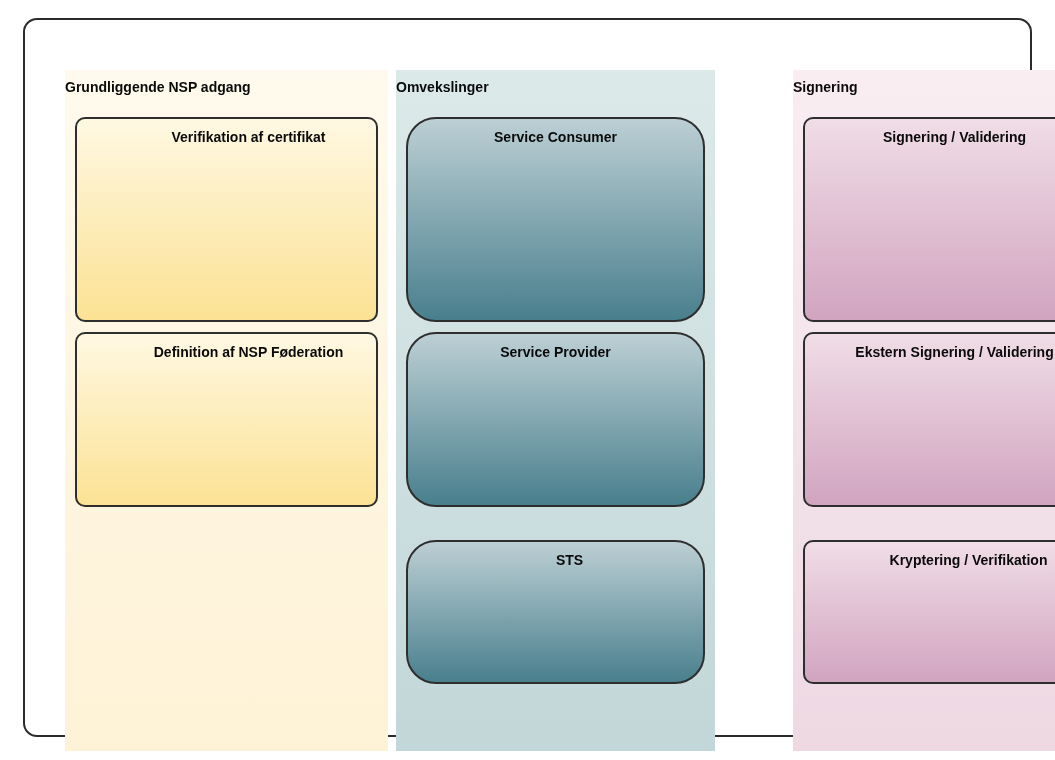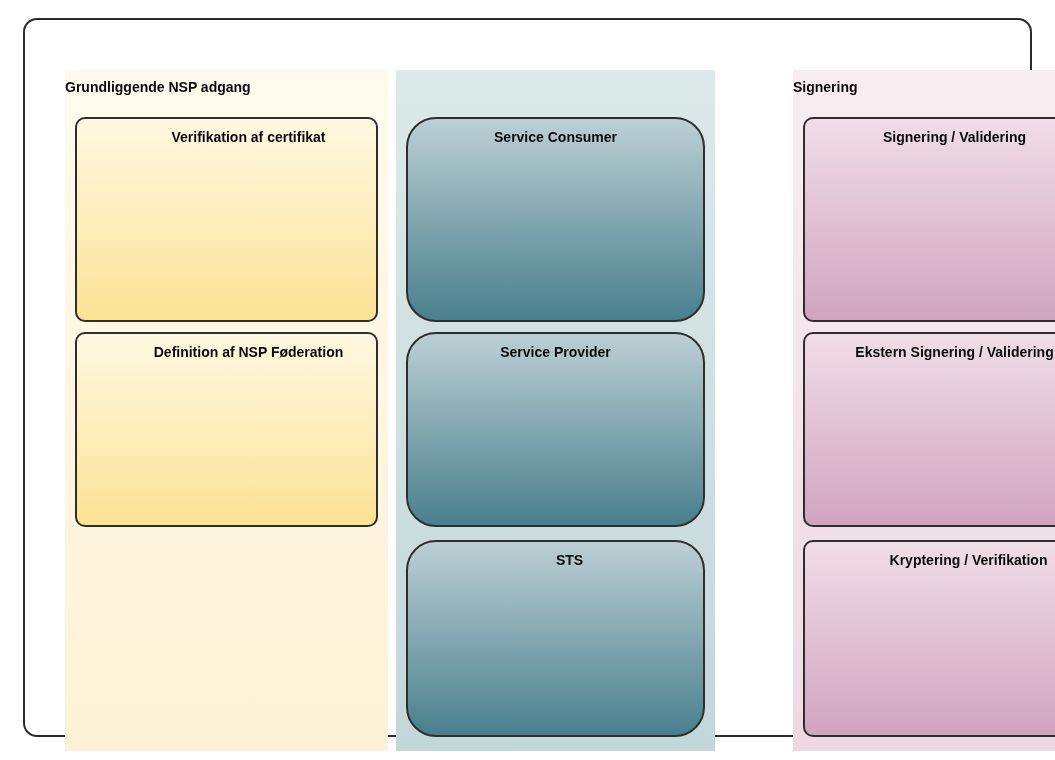--- a/index.html
+++ b/index.html
@@ -69,22 +69,22 @@
   .node {
     position: absolute;
     left: 10px;
     right: 10px;
     border: 2px solid #2e2e2e;
     border-radius: 10px;
     box-sizing: border-box;
   }
 
   .row-1 { top: 47px;  height: 205px; }
-  .row-2 { top: 262px; height: 195px; }
-  .row-3 { top: 470px; height: 197px; padding-left: 28px; }
+  .row-2 { top: 262px; height: 175px; }
+  .row-3 { top: 470px; height: 144px; padding-left: 28px; }
 
   .lane-1 .node {
     background: linear-gradient(180deg, #fff8e2 0%, #fce294 100%);
     padding-left: 44px;
   }
 
   .lane-2 .node {
     background: linear-gradient(180deg, #bccfd4 0%, #497f8d 100%);
     border-radius: 30px;
   }
@@ -113,20 +113,21 @@
       <div class="lane-title">Grundliggende NSP adgang</div>
       <div class="node row-1">
         <span class="node-title">Verifikation af certifikat</span>
       </div>
       <div class="node row-2">
         <span class="node-title">Definition af NSP Føderation</span>
       </div>
     </div>
 
     <div class="lane lane-2">
+      <div class="lane-title">Omvekslinger</div>
       <div class="node row-1">
         <span class="node-title">Service Consumer</span>
       </div>
       <div class="node row-2">
         <span class="node-title">Service Provider</span>
       </div>
       <div class="node row-3">
         <span class="node-title">STS</span>
       </div>
     </div>

